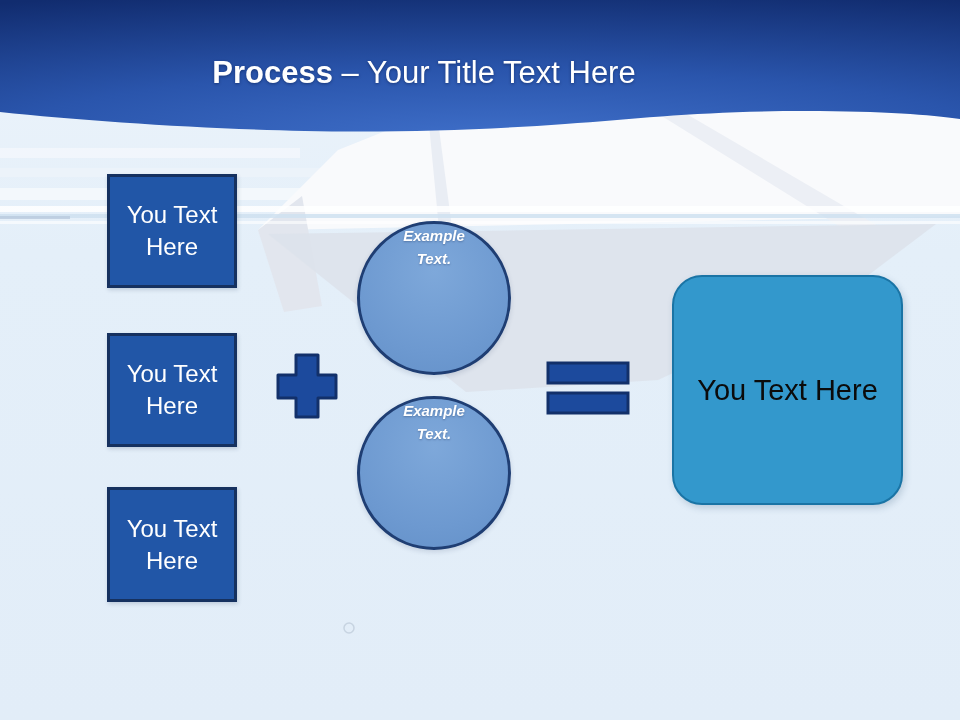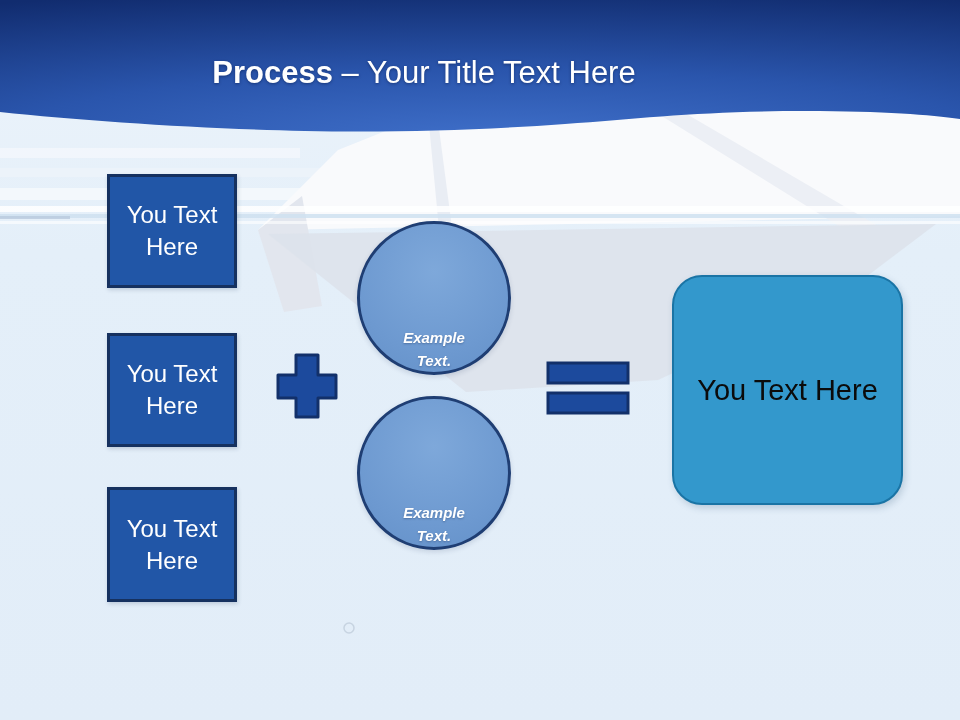--- a/index.html
+++ b/index.html
@@ -34,21 +34,21 @@
   .input-box .lbl{width:110px;}
   
   .plus-wrap{position:absolute;left:276px;top:353px;width:62px;height:66px;}
   .equals-wrap{position:absolute;left:545px;top:360px;width:86px;height:56px;}
   
   .ex-circle{
     position:absolute;left:357px;width:154px;height:154px;box-sizing:border-box;
     border-radius:50%;
     background:radial-gradient(circle at 50% 32%,#7ea8da 0%,var(--circle-fill,#6d99d0) 65%,#6390c8 100%);
     border:3px solid var(--circle-border,#1f3e73);
-    display:flex;align-items:flex-end;justify-content:center;text-align:center;
+    display:flex;align-items:flex-start;justify-content:center;text-align:center;
     color:#ffffff;font-size:15px;font-weight:700;font-style:italic;line-height:1.55;
     text-shadow:0 1px 2px rgba(20,40,80,.35);
     box-shadow:0 2px 5px rgba(30,50,90,.15);
   }
   .ex-circle.c1{top:221px;}
   .ex-circle.c2{top:396px;}
   .ex-circle .lbl{width:82px;}
   
   .result-box{
     position:absolute;left:672px;top:275px;width:231px;height:230px;box-sizing:border-box;

